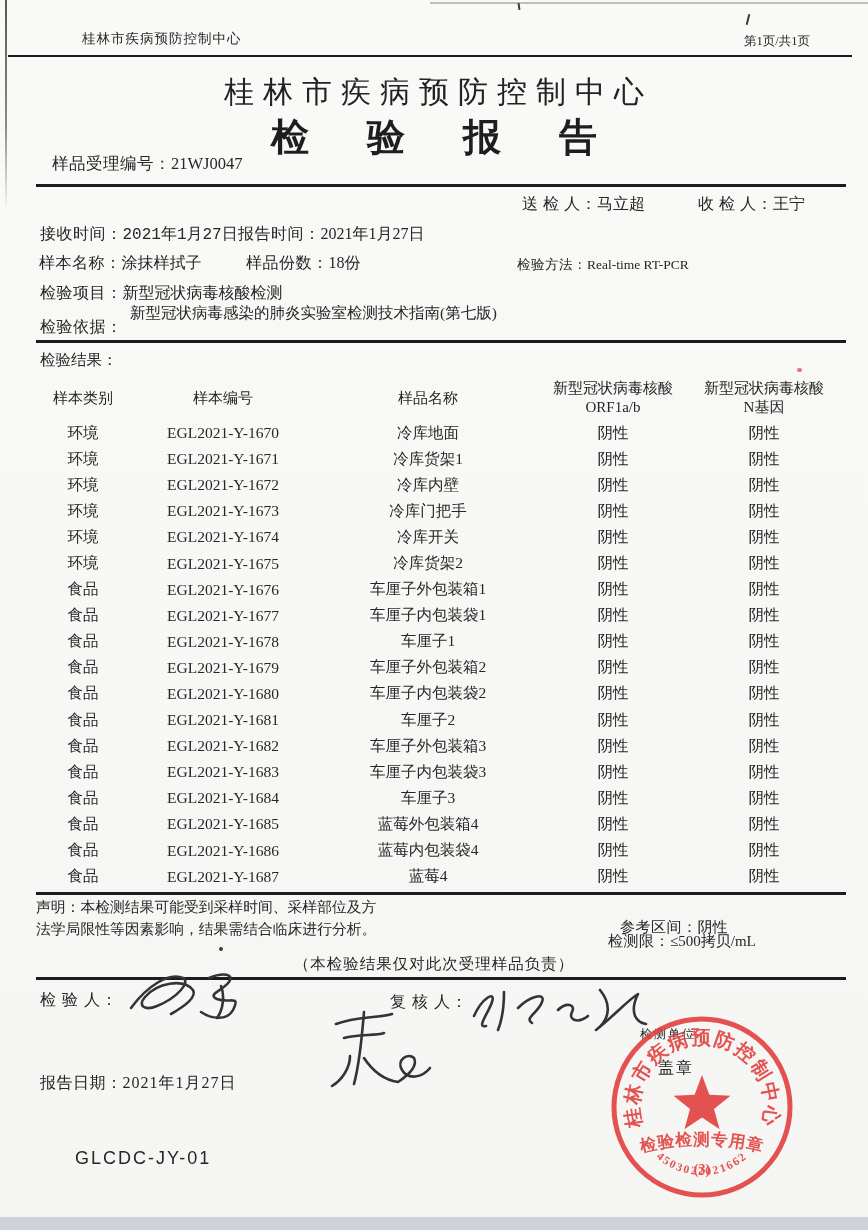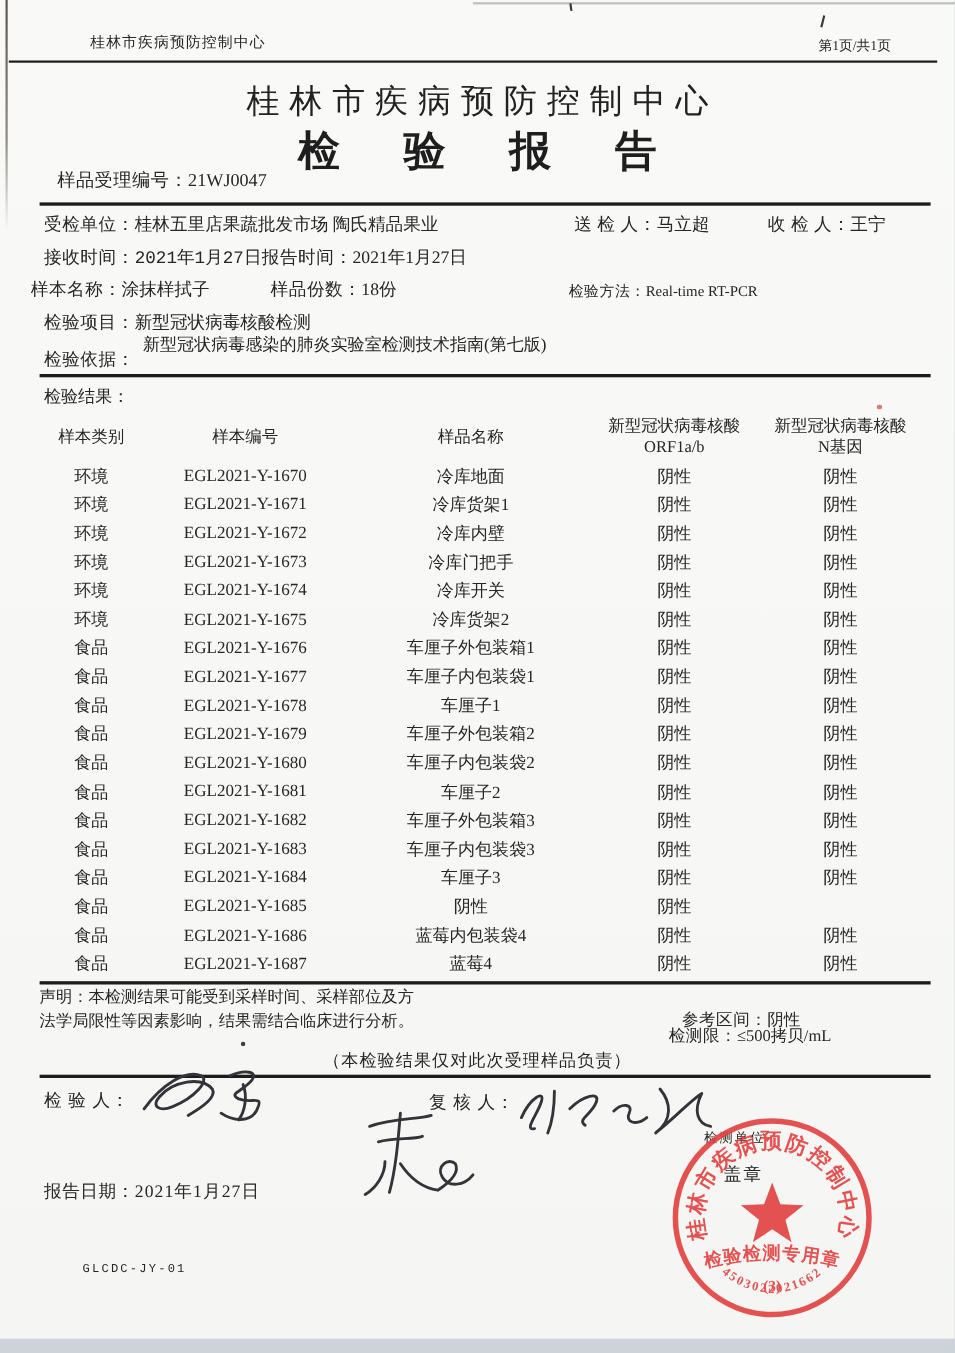--- a/index.html
+++ b/index.html
@@ -39,21 +39,21 @@
   .det-limit{left:608px;top:932px;font-size:15px;}
   .responsibility{left:0;right:0;top:954px;text-align:center;font-size:15.5px;letter-spacing:1px;}
   
   .sig-label{font-size:16px;letter-spacing:1px;}
   .sig-svg{position:absolute;}
   .sig-svg path{fill:none;stroke:#33343a;stroke-width:2.6;stroke-linecap:round;stroke-linejoin:round;}
   
   .seal-unit-1{left:640px;top:1026px;font-size:12px;letter-spacing:2px;}
   .seal-unit-2{left:658px;top:1058px;font-size:16px;letter-spacing:2px;}
   .seal{position:absolute;left:597px;top:1002px;width:210px;height:210px;opacity:0.88;}
-  .footer-code{left:75px;top:1148px;font-size:11px;letter-spacing:2px;font-family:Liberation Mono, monospace;}
+  .footer-code{left:75px;top:1148px;font-size:18px;letter-spacing:2px;font-family:Liberation Sans, sans-serif;}
   
   .edge-left{position:absolute;left:5px;top:0;width:2px;height:210px;
     background:linear-gradient(180deg,#59574f,#8d8b83 60%,rgba(141,139,131,0));}
   .edge-top{position:absolute;top:2px;left:430px;right:0;height:2px;background:rgba(120,120,118,0.45);}
   .mark{position:absolute;background:#3a3a38;}
   .mark-red{position:absolute;background:rgba(214,90,90,0.8);border-radius:2px;}
 </style>
 </head>
 <body>
 
@@ -62,28 +62,27 @@
   <div class="abs run-head-left">桂林市疾病预防控制中心</div>
   <div class="abs run-head-right">第1页/共1页</div>
   <div class="rule" style="left:8px;right:16px;top:55px;height:2px;"></div>
 
   <div class="abs title-org">桂林市疾病预防控制中心</div>
   <div class="abs title-report">检验报告</div>
 
   <div class="abs sample-no"><span class="lbl">样品受理编号：</span><span>21WJ0047</span></div>
   <div class="rule" style="left:36px;right:22px;top:184px;height:3px;"></div>
 
-  <div class="abs info" style="left:40px;top:194px;"><span class="lbl">受检单位：</span><span>桂林五里店果蔬批发市场 陶氏精品果业</span></div>
   <div class="abs info" style="left:522px;top:194px;"><span class="lbl">送 检 人：</span><span>马立超</span></div>
   <div class="abs info" style="left:698px;top:194px;"><span class="lbl">收 检 人：</span><span>王宁</span></div>
 
   <div class="abs info" style="left:40px;top:224px;font-family:Liberation Mono, monospace;"><span class="lbl">接收时间：</span><span>2021年1月27日</span></div>
   <div class="abs info" style="left:238px;top:224px;"><span class="lbl">报告时间：</span><span>2021年1月27日</span></div>
 
-  <div class="abs info" style="left:28px;top:253px;"><span class="lbl">样本名称：</span><span>涂抹样拭子</span></div>
+  <div class="abs info" style="left:39px;top:253px;"><span class="lbl">样本名称：</span><span>涂抹样拭子</span></div>
   <div class="abs info" style="left:246px;top:253px;"><span class="lbl">样品份数：</span><span>18份</span></div>
   <div class="abs method" style="left:517px;top:256px;"><span class="lbl">检验方法：</span><span>Real-time RT-PCR</span></div>
 
   <div class="abs info" style="left:40px;top:283px;"><span class="lbl">检验项目：</span><span>新型冠状病毒核酸检测</span></div>
 
   <div class="abs info" style="left:40px;top:317px;"><span class="lbl">检验依据：</span></div>
   <div class="abs info" style="left:130px;top:303px;font-size:15.5px;"><span>新型冠状病毒感染的肺炎实验室检测技术指南(第七版)</span></div>
 
   <div class="rule" style="left:36px;right:22px;top:340px;height:3px;"></div>
 
@@ -211,20 +210,21 @@
         <div class="trow">
       <span class="cell">食品</span>
       <span class="cell">EGL2021-Y-1684</span>
       <span class="cell">车厘子3</span>
       <span class="cell">阴性</span>
       <span class="cell">阴性</span>
     </div>
         <div class="trow">
       <span class="cell">食品</span>
       <span class="cell">EGL2021-Y-1685</span>
+      <span class="cell">蓝莓外包装箱4</span>
       <span class="cell">阴性</span>
       <span class="cell">阴性</span>
     </div>
         <div class="trow">
       <span class="cell">食品</span>
       <span class="cell">EGL2021-Y-1686</span>
       <span class="cell">蓝莓内包装袋4</span>
       <span class="cell">阴性</span>
       <span class="cell">阴性</span>
     </div>

